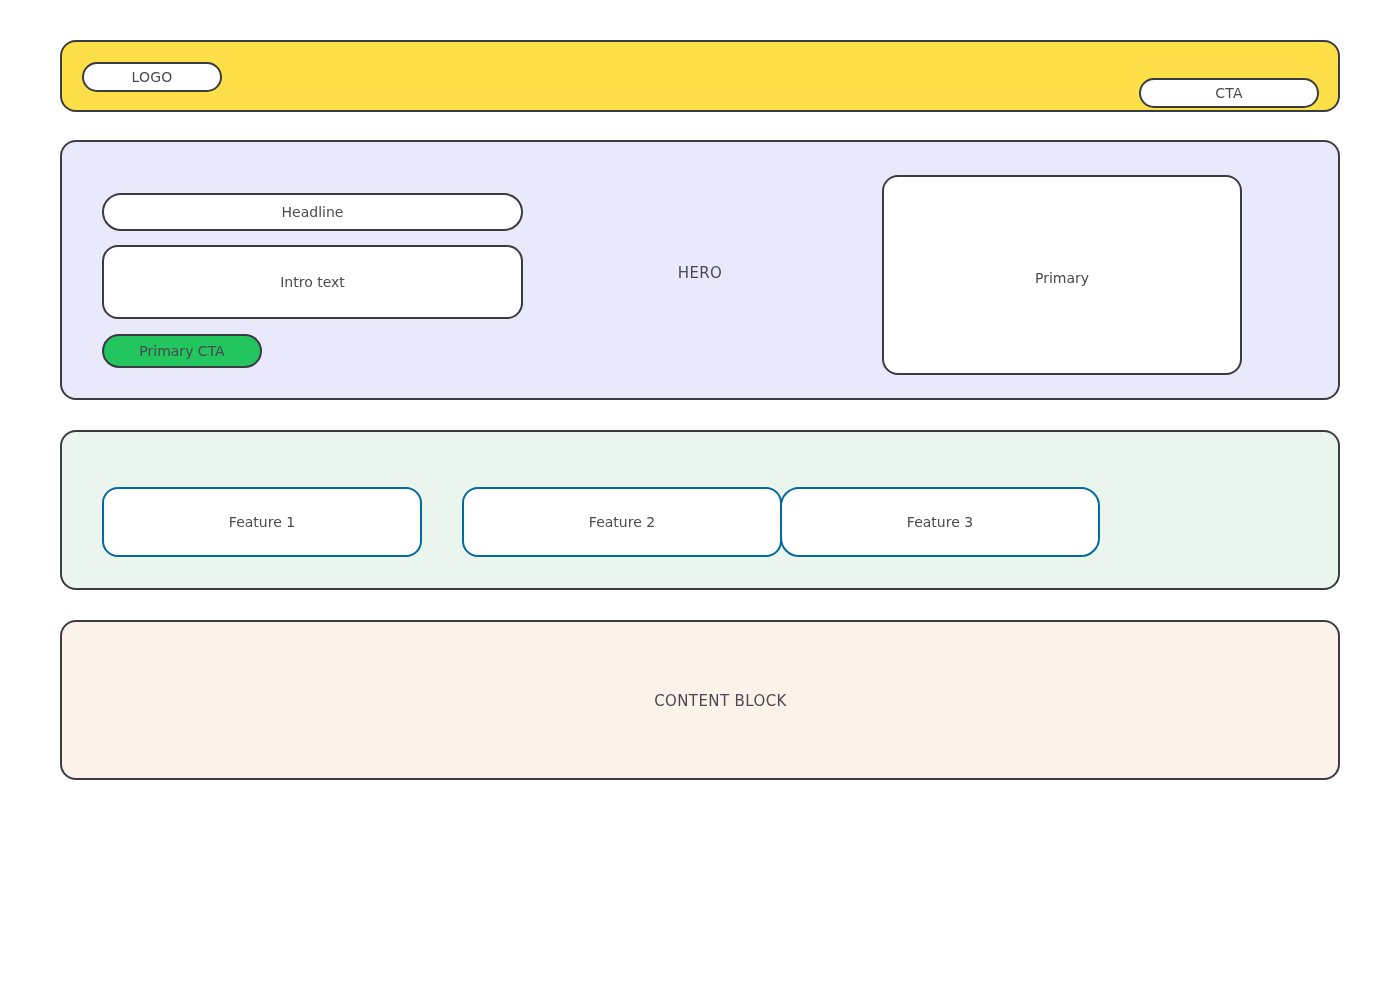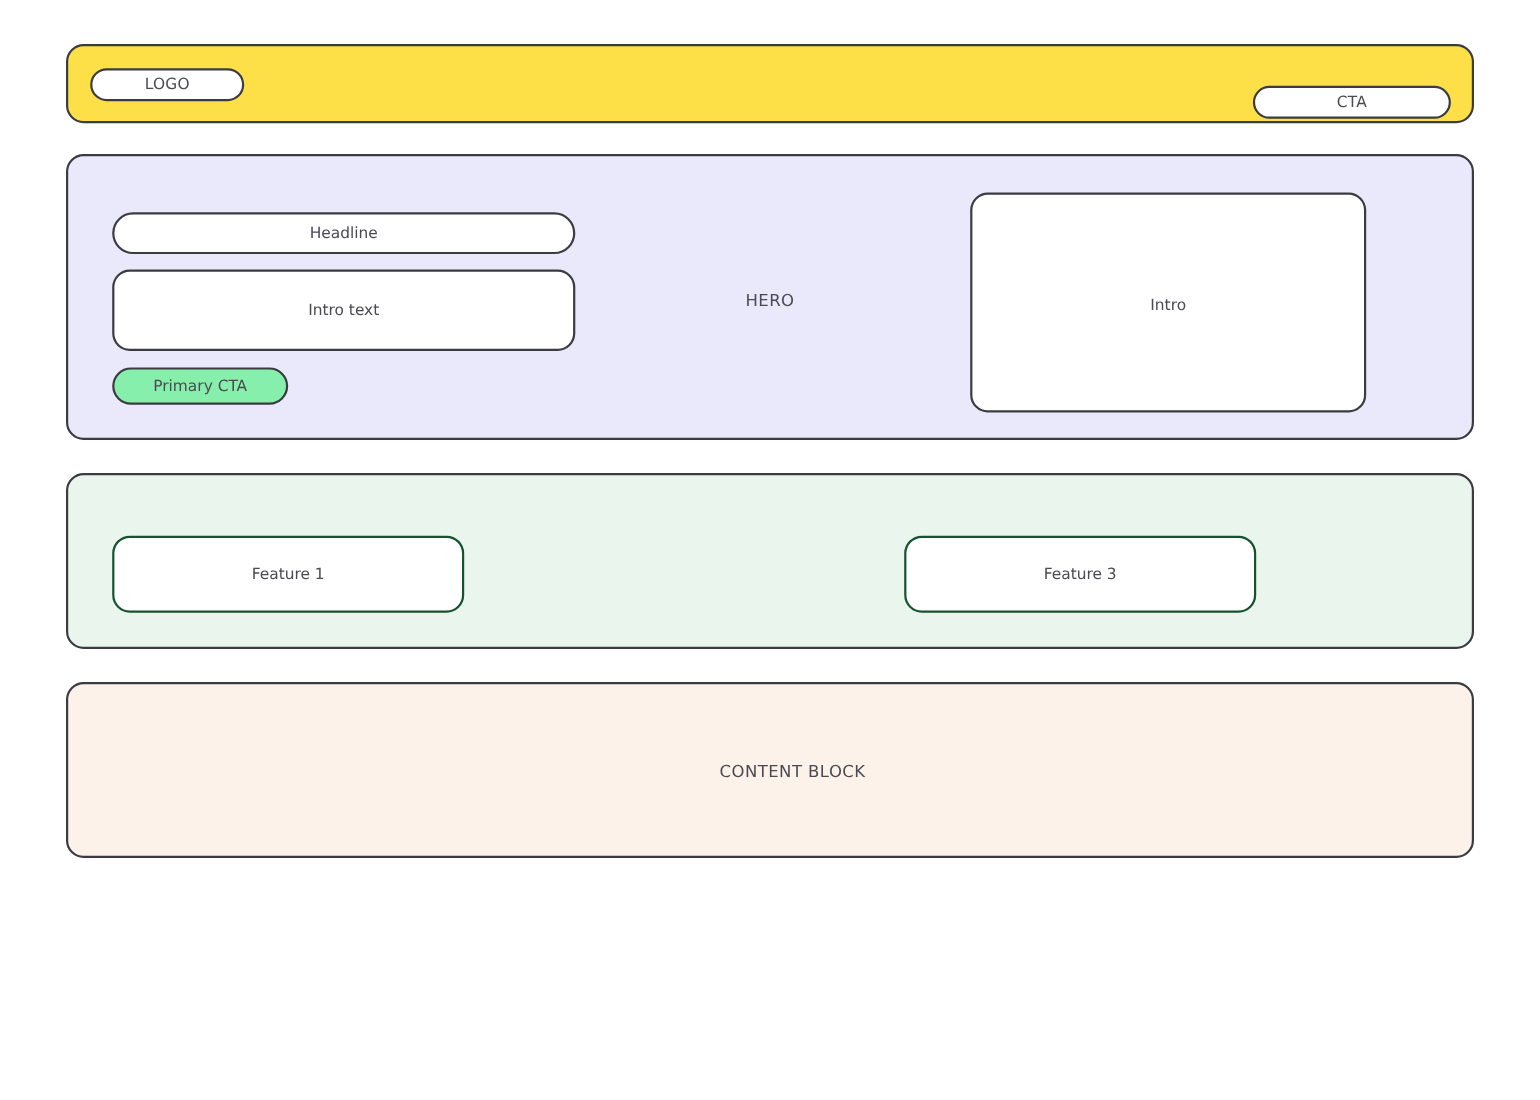--- a/index.html
+++ b/index.html
@@ -82,21 +82,21 @@
   }
   .intro-box {
     left: 40px; top: 103px;
     width: 421px; height: 74px;
     border-radius: 16px;
   }
   .primary-cta {
     left: 40px; top: 192px;
     width: 160px; height: 34px;
     border-radius: 999px;
-    background: #86efac;
+    background: #22c55e;
   }
   .visual-box {
     left: 820px; top: 33px;
     width: 360px; height: 200px;
     border-radius: 16px;
   }
   .visual-box > span { position: relative; top: 3px; }
 
   
   .features {
@@ -104,30 +104,30 @@
     height: 160px;
     background: #eaf6ed;
   }
   .feature-card {
     position: absolute;
     top: 55px;
     width: 320px;
     height: 70px;
     border-radius: 16px;
     background: #ffffff;
-    border: 2px solid #14532d;
+    border: 2px solid #0369a1;
     display: flex;
     align-items: center;
     justify-content: center;
     font-size: 14px;
     color: #4a4a52;
   }
   .feature-1 { left: 40px; }
   .feature-2 { left: 400px; }
-  .feature-3 { left: 760px; }
+  .feature-3 { left: 718px; border-radius: 19px; }
 
   
   .content-block {
     top: 620px;
     height: 160px;
     background: #fdf2e9;
     display: flex;
     align-items: center;
     justify-content: center;
     padding-left: 41px;
@@ -174,28 +174,31 @@
 
     <div class="box headline-box">
       <span>Headline</span>
     </div>
 
     <div class="box primary-cta">
       <span>Primary CTA</span>
     </div>
 
     <div class="box visual-box">
-      <span>Intro</span>
+      <span>Primary</span>
     </div>
   </div>
 
   <div class="section features">
     <div class="feature-card feature-1">
       <span>Feature 1</span>
     </div>
+    <div class="feature-card feature-2">
+      <span>Feature 2</span>
+    </div>
     <div class="feature-card feature-3">
       <span>Feature 3</span>
     </div>
   </div>
 
   <div class="section content-block">
     <span class="band-label">CONTENT BLOCK</span>
   </div>
 
 

